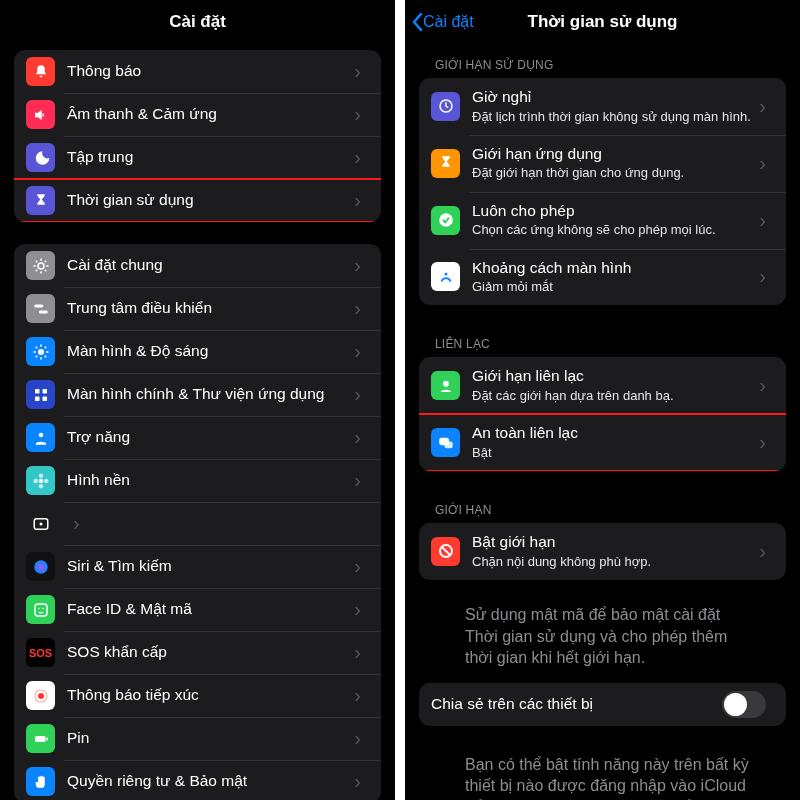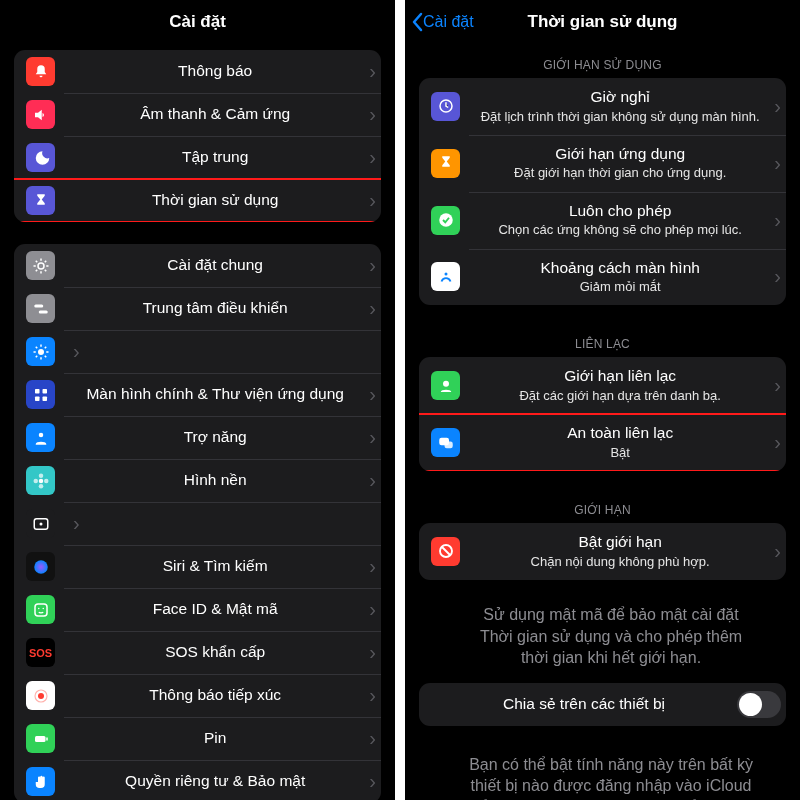--- a/index.html
+++ b/index.html
@@ -7,21 +7,20 @@
     background: #fff;
     font-family: -apple-system, "Helvetica Neue", Arial, sans-serif;
     width: 800px; height: 800px; overflow: hidden;
     display: flex; gap: 10px; padding: 0;
   }
   .phone {
     width: 395px; height: 800px;
     background: #000;
     overflow: hidden;
     position: relative;
-    text-align: center;
   }
   
   .header-simple {
     height: 44px; display: flex; align-items: center; justify-content: center;
     color: #fff; font-size: 17px; font-weight: 600;
   }
   
   .header-nav {
     height: 44px; display: flex; align-items: center;
     position: relative;
@@ -40,21 +39,21 @@
   }
   .group {
     margin: 0 14px 22px 14px;
     background: #1c1c1e;
     border-radius: 11px;
     overflow: hidden;
   }
   .row {
     display: flex; align-items: center;
     min-height: 43px;
-    padding: 0 5px 0 12px;
+    padding: 0 20px 0 12px;
     position: relative;
   }
   .row + .row::before {
     content: "";
     position: absolute; top: 0; left: 50px; right: 0;
     height: 0.5px; background: #333338;
   }
   .icon {
     width: 29px; height: 29px; border-radius: 6px;
     margin-right: 12px; flex: 0 0 29px;
@@ -165,20 +164,21 @@
           </div>
           <div class="row">
             <div class="icon" style="background: rgb(10, 132, 255);">
               <svg width="18" height="18" viewBox="0 0 24 24">
                 <circle cx="12" cy="12" r="4" fill="#fff"></circle>
                 <g stroke="#fff" stroke-width="2">
                   <path d="M12 2v3M12 19v3M2 12h3M19 12h3M5 5l2 2M17 17l2 2M19 5l-2 2M5 19l2-2"></path>
                 </g>
               </svg>
             </div>
+            <div class="label">Màn hình &amp; Độ sáng</div>
             <div class="chev">›</div>
           </div>
           <div class="row">
             <div class="icon" style="background: rgb(40, 69, 199);">
               <svg width="18" height="18" viewBox="0 0 24 24">
                 <rect x="4" y="4" width="6" height="6" rx="1" fill="#fff"></rect>
                 <rect x="14" y="4" width="6" height="6" rx="1" fill="#fff"></rect>
                 <rect x="4" y="14" width="6" height="6" rx="1" fill="#fff"></rect>
                 <rect x="14" y="14" width="6" height="6" rx="1" fill="#fff"></rect>
               </svg>

